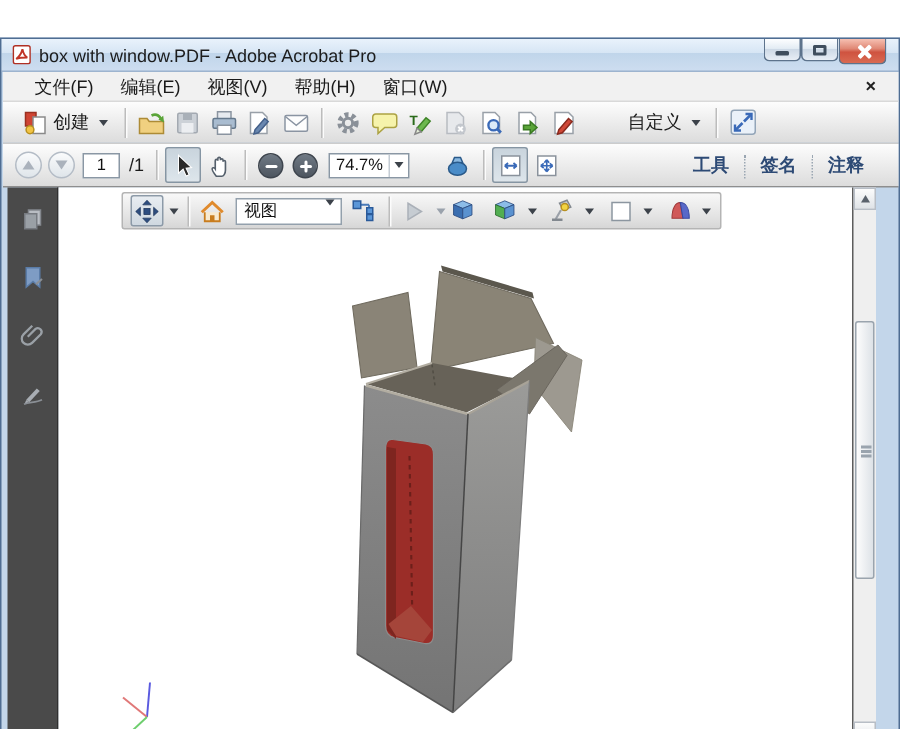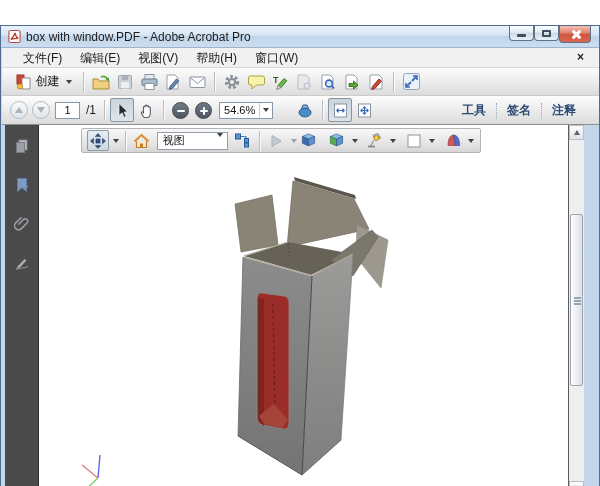--- a/index.html
+++ b/index.html
@@ -206,20 +206,24 @@
         <path d="M3 2h8l3 3v11H3z" fill="#fff" stroke="#99a0a8"></path>
         <path d="M6 10.5h4.5V8l4.5 4-4.5 4v-2.5H6z" fill="#5aa438" stroke="#3a7a22"></path>
       </svg>
     </div>
     <div class="tbtn">
       <svg width="18" height="18" viewBox="0 0 18 18">
         <path d="M3 2h9l3 3v11H3z" fill="#fff" stroke="#99a0a8"></path>
         <path d="M5.5 13.5l6.5-7.5 2.4 2-6.5 7.5-3.2 1z" fill="#d04838" stroke="#8a2a1e"></path>
       </svg>
     </div>
+    <div class="tbtn" style="margin-left:22px;min-width:62px">
+      <span class="lbl">自定义</span>
+      <span class="caret"></span>
+    </div>
     <div class="sep"></div>
     <div class="tbtn">
       <svg width="19" height="19" viewBox="0 0 19 19">
         <rect x="1.5" y="1.5" width="16" height="16" rx="2" fill="#eaf1f9" stroke="#93a5b8"></rect>
         <path d="M11 4h4v4M8 15H4v-4" fill="none" stroke="#3a6ab8" stroke-width="1.6"></path>
         <path d="M14.6 4.4L10 9M4.4 14.6L9 10" stroke="#3a6ab8" stroke-width="1.8"></path>
       </svg>
     </div>
   </div>
 
@@ -245,21 +249,21 @@
     </div>
     <div class="sep"></div>
     <div class="darkround">
         <span class="h"></span>
       </div>
     <div class="darkround">
         <span class="h"></span>
         <span class="v"></span>
       </div>
     <div class="zoomfield">
-      <span class="zv">54.6%</span>
+      <span class="zv">74.7%</span>
       <span class="zc">
           <span class="caret" style="margin:0"></span>
         </span>
     </div>
     <div class="tbtn" style="margin-left:20px">
       <svg width="18" height="18" viewBox="0 0 18 18">
         <path d="M5.5 7.5h7L11 4H7z" fill="#8ab8e0" stroke="#2a5a8a"></path>
         <ellipse cx="9" cy="11.5" rx="6" ry="4.4" fill="#4a8cc8" stroke="#2a5a8a"></ellipse>
       </svg>
     </div>

